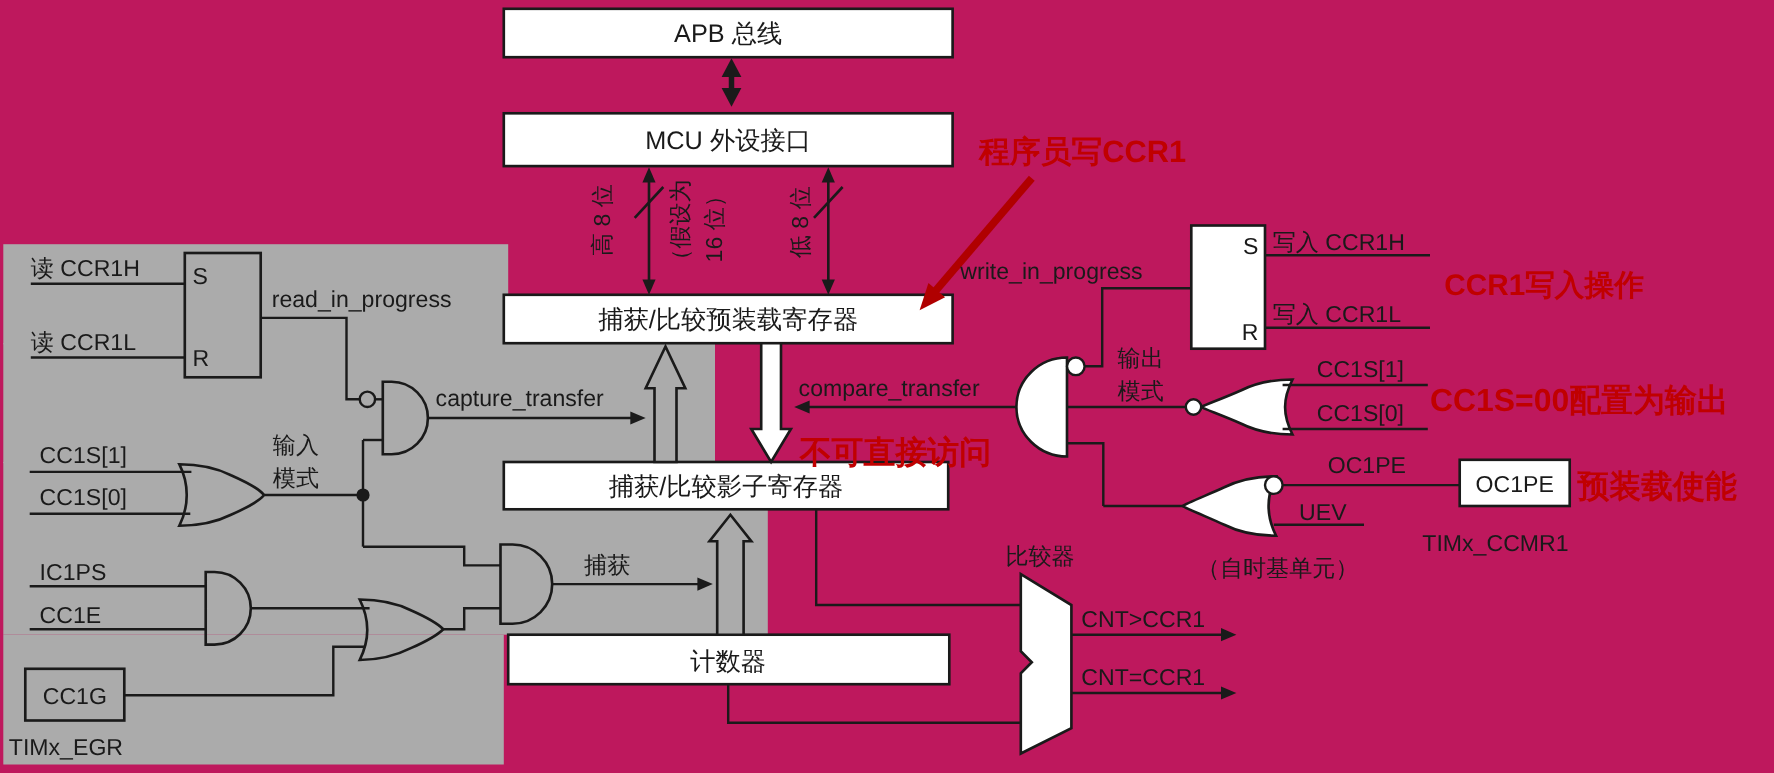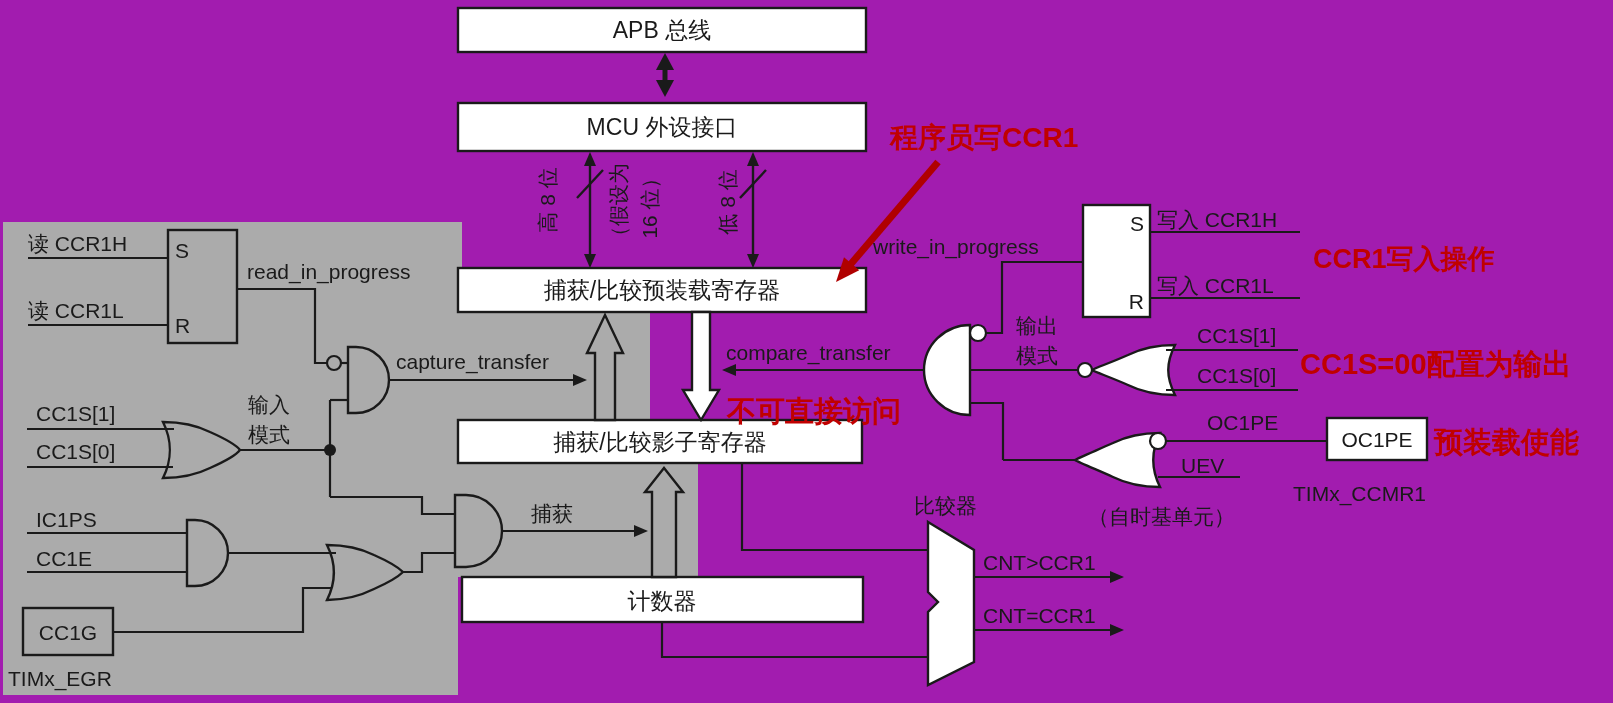--- a/index.html
+++ b/index.html
@@ -1,16 +1,16 @@
 <!DOCTYPE html>
 <html><head>
 <meta charset="utf-8">
 <style>
   html,body{margin:0;padding:0;background:#ffffff;}
-  .stage{position:relative;width:1613px;height:703px;background:#a21caf;overflow:hidden;
+  .stage{position:relative;width:1613px;height:703px;background:#be185d;overflow:hidden;
          font-family:"Liberation Sans", sans-serif;}
   svg text{font-family:"Liberation Sans", sans-serif;fill:#1a1a1a;}
   svg .red{fill:#c00000;font-weight:600;}
   svg .sig{font-size:21px;}
   svg .boxlbl{font-size:23px;}
   svg .vert{font-size:21px;}
 </style>
 </head>
 <body>
 

